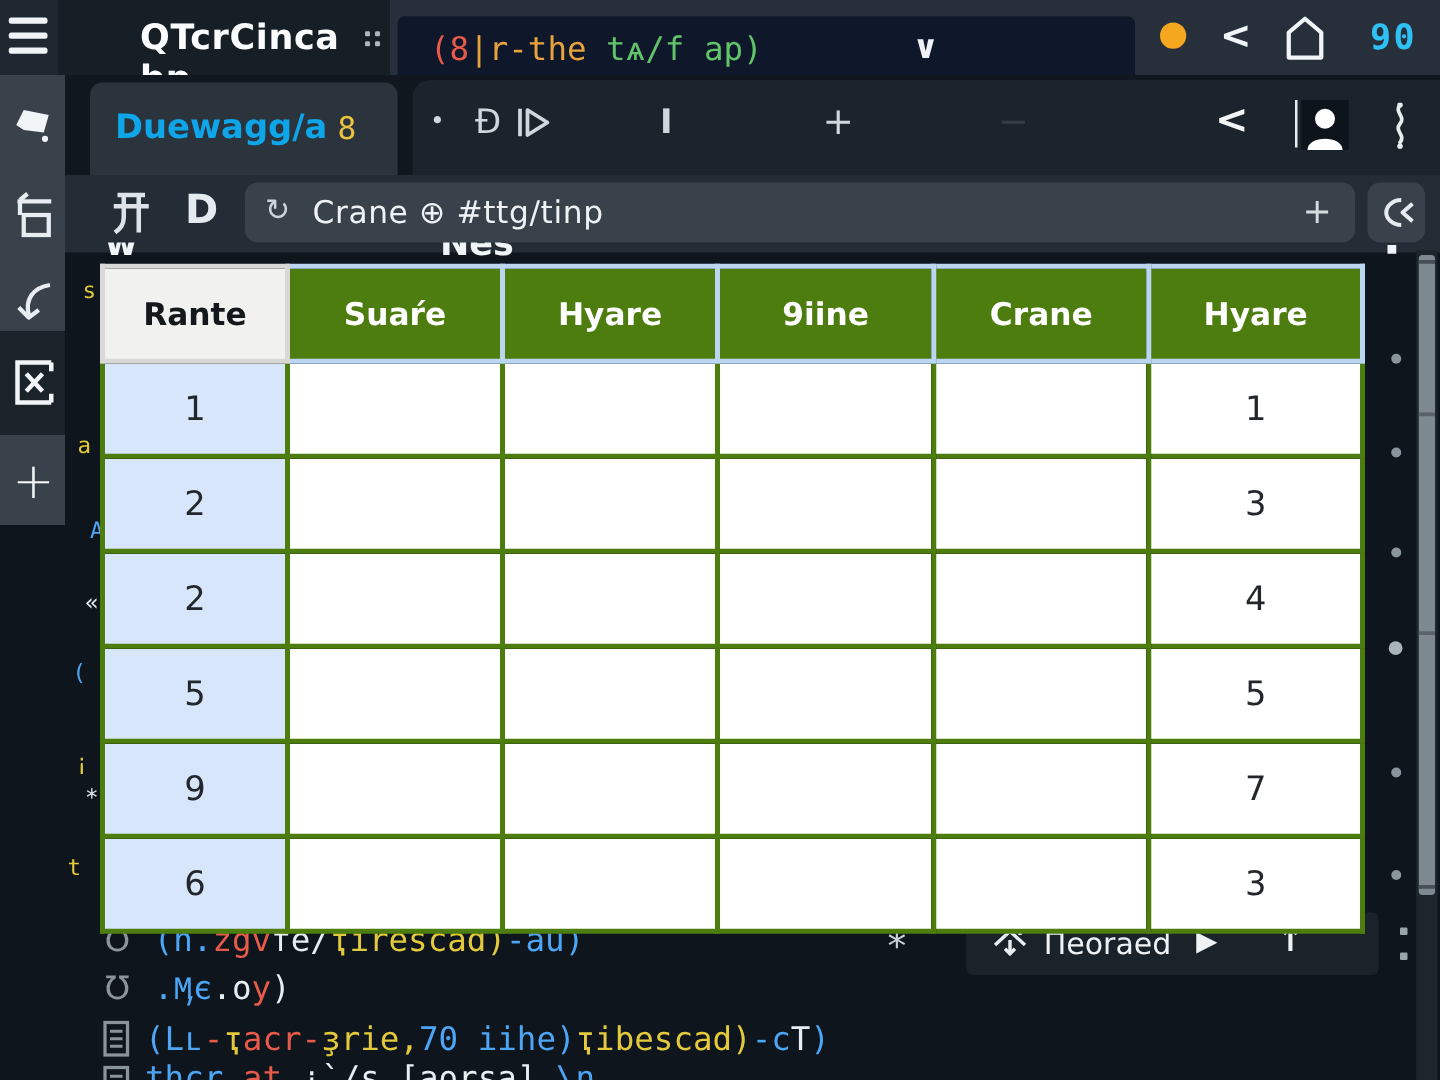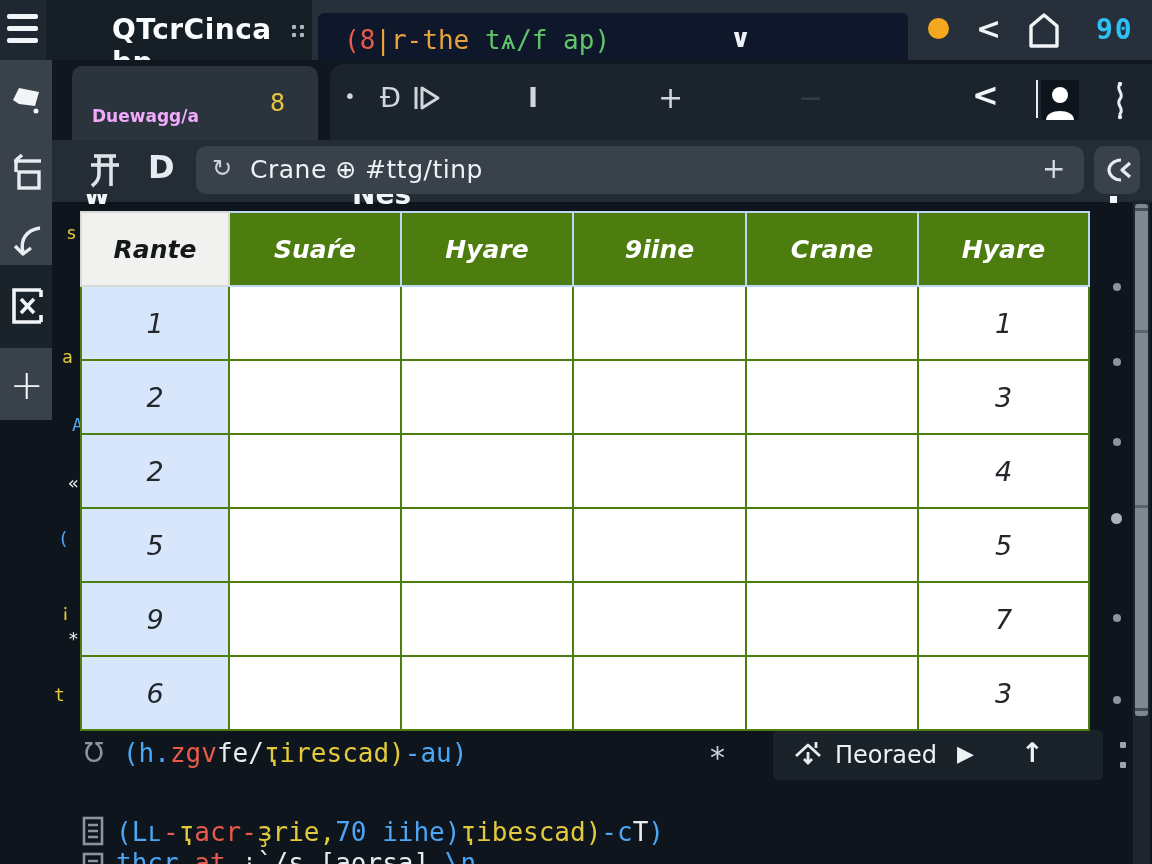--- a/index.html
+++ b/index.html
@@ -19,42 +19,42 @@
   #url-chevron{left:412px;top:10px;font-size:26px;color:#eef2f5;font-weight:bold;}
   #tb-dot{left:928px;top:18px;width:21px;height:21px;border-radius:50%;background:#f5a81f;}
   #tb-back{left:976px;top:11px;font-size:30px;font-weight:bold;color:#f2f5f7;}
   #tb-badge{left:1096px;top:13px;font-size:28px;font-weight:bold;color:#2ec1f5;
             font-family:"DejaVu Sans Mono","Liberation Mono",monospace;letter-spacing:2px;}
 
   
   #tabrow{left:0;top:60px;width:1152px;height:80px;background:#10171e;}
   #tab-panel{left:330px;top:4px;width:822px;height:76px;background:#1b232c;border-radius:14px 0 0 0;}
   #active-tab{left:72px;top:6px;width:246px;height:74px;background:#2b343d;border-radius:10px 10px 0 0;}
-  #tab-label{left:20px;top:20px;font-size:17px;font-weight:bold;color:#f0abfc;margin-top:20px;}
+  #tab-label{left:20px;top:20px;font-size:27px;font-weight:bold;color:#0ea5e9;}
   #tab-badge{left:198px;top:22px;font-size:25px;color:#e9c43f;font-family:"DejaVu Sans Mono","Liberation Mono",monospace;}
   .tr-icon{color:#cfd6dc;}
 
   
   #toolbar{left:52px;top:140px;width:1100px;height:62px;background:#242d36;}
   #addr{left:144px;top:6px;width:888px;height:48px;background:#39424b;border-radius:10px;}
   #addr-refresh{left:16px;top:8px;font-size:24px;color:#ccd3da;}
   #addr-value{left:54px;top:9px;font-size:25px;color:#eef2f5;letter-spacing:.5px;}
   #addr-plus{left:846px;top:6px;font-size:28px;color:#d5dbe1;}
   #cast-btn{left:1042px;top:6px;width:46px;height:48px;background:#39424b;border-radius:10px;}
 
   
   .side-block{left:0;width:52px;}
   #side-a{top:60px;height:205px;background:#39424b;}
   #side-b{top:265px;height:83px;background:#1a222a;}
   #side-c{top:348px;height:72px;background:#39424b;}
 
   
   #grid-wrap{left:80px;top:211px;width:1008px;height:510px;z-index:5;}
   table{border-collapse:collapse;width:1008px;table-layout:fixed;}
-  th,td{border:2px solid #4d7c0f;text-align:center;padding:0;overflow:hidden;font-style:italic;}
+  th,td{border:4px solid #4d7c0f;text-align:center;padding:0;overflow:hidden;}
   thead th{background:#4d7c0f;color:#ffffff;font-size:25px;font-weight:bold;height:72px;border-color:#bcd6f2;}
   thead th.first{background:#f1f1ef;color:#15181b;border-color:#d8d8d4;}
   tbody td{background:#ffffff;color:#23272b;font-size:27px;height:72px;}
   tbody td.first{background:#d7e6fa;}
 
   
   .strip-dot{position:absolute;border-radius:50%;background:#8a949d;}
   #scroll-track{left:1133px;top:200px;width:17px;height:664px;background:#1d252d;}
   #scroll-thumb{left:1135px;top:204px;width:13px;height:512px;background:#7e8890;border-radius:3px;}
   .thumb-seam{position:absolute;left:1135px;width:13px;height:3px;background:#5a636b;}
@@ -303,20 +303,24 @@
   <div class="thumb-seam" style="top:330px;"></div>
   <div class="thumb-seam" style="top:505px;"></div>
   <div class="thumb-seam" style="top:208px;background:#454e56;"></div>
   <div class="thumb-seam" style="top:708px;background:#454e56;"></div>
 
   <div class="abs" style="left:84px;top:738px;">
     <span class="con-icon">Ʊ</span>
     <span class="con-line" style="margin-left:14px;"><span style="color: rgb(77, 166, 245);">(h.</span><span style="color: rgb(232, 90, 74);">zgv</span><span style="color: rgb(232, 237, 242);">fe/</span><span style="color: rgb(227, 201, 60);">ҭirescad)</span><span style="color: rgb(77, 166, 245);">-au)</span></span>
   </div>
   <span class="abs" style="left:710px;top:740px;font-size:30px;color:#c8d0d8;">*</span>
+  <div class="abs" style="left:84px;top:776px;">
+    <span class="con-icon">Ʊ</span>
+    <span class="con-line" style="margin-left:14px;"><span style="color: rgb(77, 166, 245);">.Ӎє</span><span style="color: rgb(232, 237, 242);">.o</span><span style="color: rgb(232, 90, 74);">y</span><span style="color: rgb(232, 237, 242);">)</span></span>
+  </div>
   <div class="abs" style="left:80px;top:812px;display:flex;align-items:flex-end;">
     <svg width="26" height="32" viewBox="0 0 26 32" style="margin-top:3px;">
       <rect x="4" y="3" width="18" height="26" fill="none" stroke="#8a949d" stroke-width="2.6"></rect>
       <path d="M8 10 H18 M8 16 H18 M8 22 H18" stroke="#8a949d" stroke-width="2.4"></path>
     </svg>
     <span class="con-line" style="margin-left:10px;"><span style="color: rgb(77, 166, 245);">(Lւ</span><span style="color: rgb(232, 90, 74);">-</span><span style="color: rgb(227, 201, 60);">ҭ</span><span style="color: rgb(232, 90, 74);">acr-</span><span style="color: rgb(227, 201, 60);">ҙrie,</span><span style="color: rgb(77, 166, 245);">70 </span><span style="color: rgb(77, 166, 245);">iihe)</span><span style="color: rgb(227, 201, 60);">ҭibescad)</span><span style="color: rgb(77, 166, 245);">-c</span><span style="color: rgb(232, 237, 242);">T</span><span style="color: rgb(77, 166, 245);">)</span></span>
   </div>
   <div class="abs" style="left:80px;top:848px;display:flex;align-items:flex-start;">
     <svg width="26" height="32" viewBox="0 0 26 32" style="margin-top:3px;">
       <rect x="4" y="3" width="18" height="26" fill="none" stroke="#8a949d" stroke-width="2.6"></rect>

